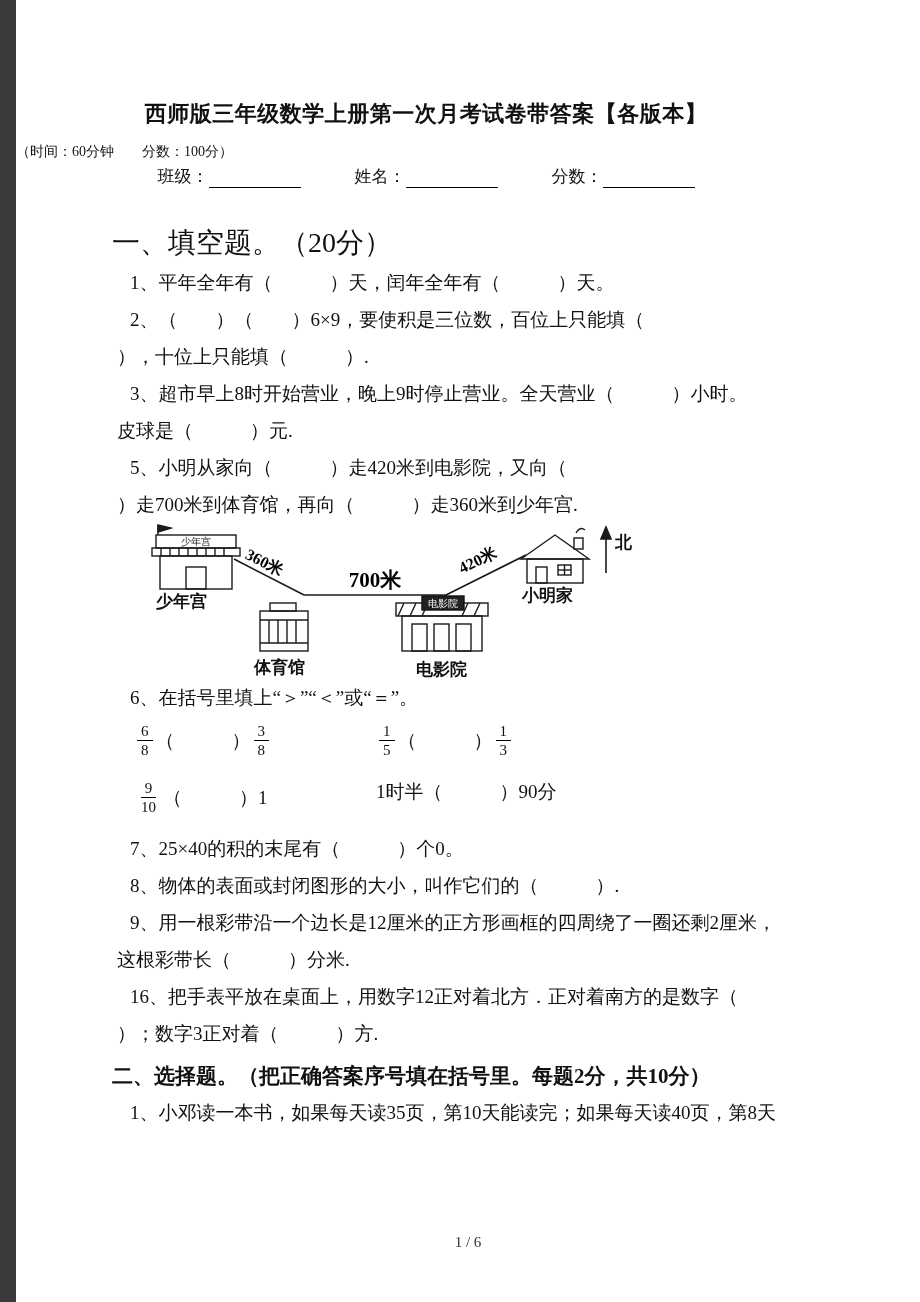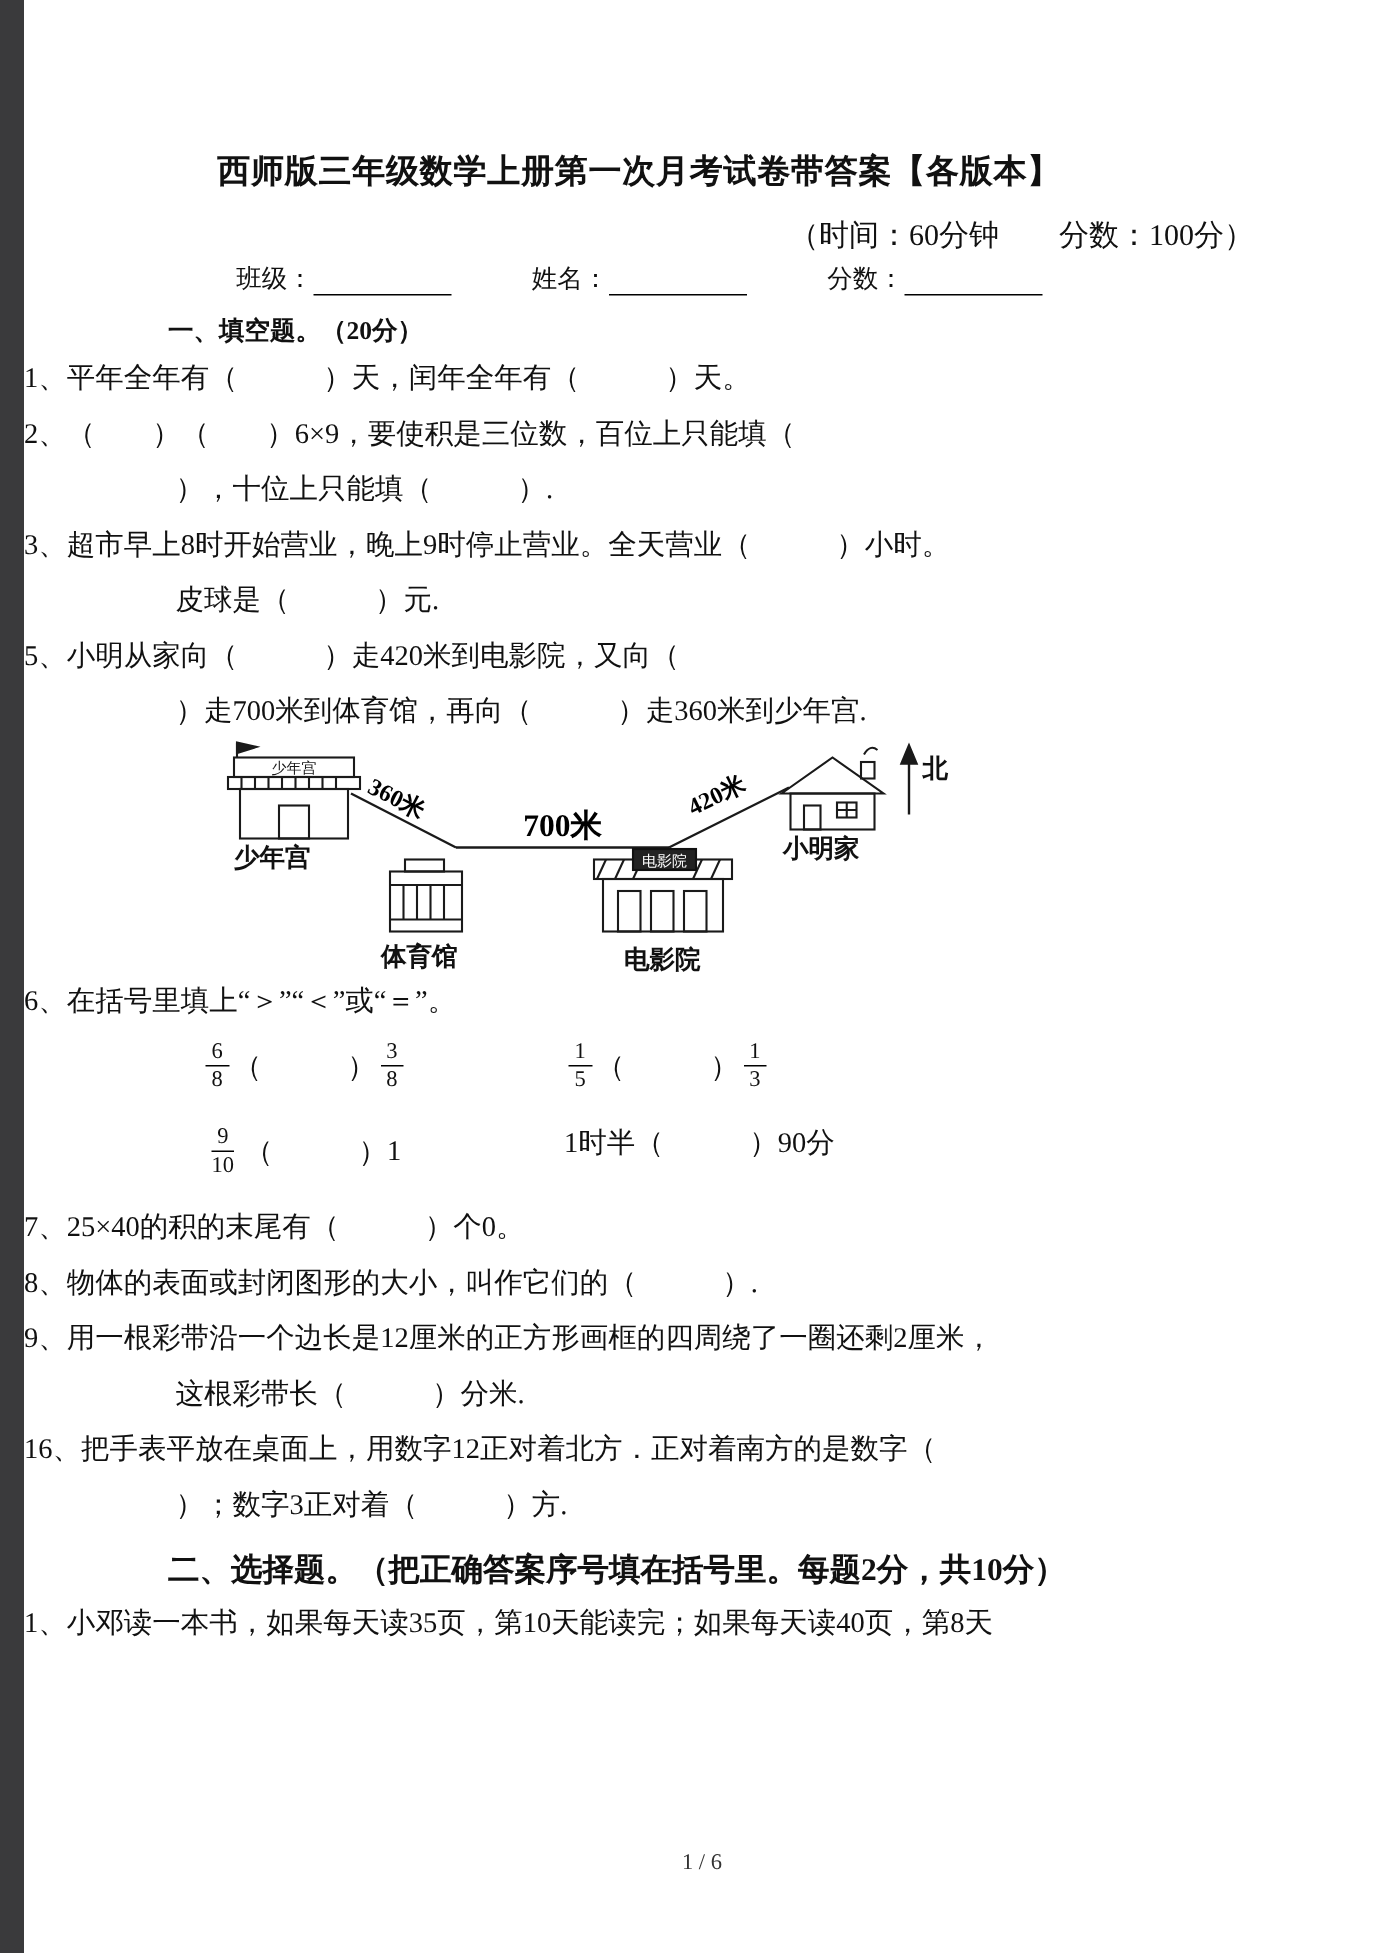--- a/index.html
+++ b/index.html
@@ -8,30 +8,30 @@
     position:relative;
     background:#ffffff;
     color:#111;
     font-family:"Liberation Serif","DejaVu Serif",serif;
     overflow:hidden;
   }
   .strip { position:absolute; left:0; top:0; width:16px; height:1302px; background:#3a3a3c; }
   .content { position:absolute; left:16px; top:0; width:820px; }
 
   .title { margin-top:99px; text-align:center; font-size:22px; font-weight:700; letter-spacing:.5px; }
-  .meta  { margin-top:14px;  text-align:right; font-size:20px; }
+  .meta  { margin-top:14px;  text-align:left; font-size:14px; }
 
   .idline { margin-top:4px; display:flex; justify-content:center; gap:54px; font-size:17px; }
   .idgrp { display:flex; align-items:flex-end; }
   .ul { display:inline-block; width:92px; height:18px; border-bottom:1.5px solid #000; }
 
-  .h1 { margin:12px 0 2px 96px; font-size:17px; font-weight:700; }
+  .h1 { margin:36px 0 2px 96px; font-size:28px; font-weight:400; }
   .h2 { margin:10px 0 4px 96px; font-size:21px; font-weight:700; }
 
-  .line { font-size:19px; line-height:37px; white-space:nowrap; }
+  .line { margin-left:114px; font-size:19px; line-height:37px; white-space:nowrap; }
   .line.cont { margin-left:101px; }
 
   .diagram-wrap { margin:0 0 0 122px; height:156px; }
   svg text { font-family:"Liberation Serif","DejaVu Serif",serif; }
 
   .frac-row { position:relative; height:57px; }
   .fg { position:absolute; top:6px; display:flex; align-items:center; font-size:19px; }
   .fg1 { left:118px; }
   .fg2 { left:360px; }
   .frac { display:inline-flex; flex-direction:column; align-items:center; margin:0 3px; }

